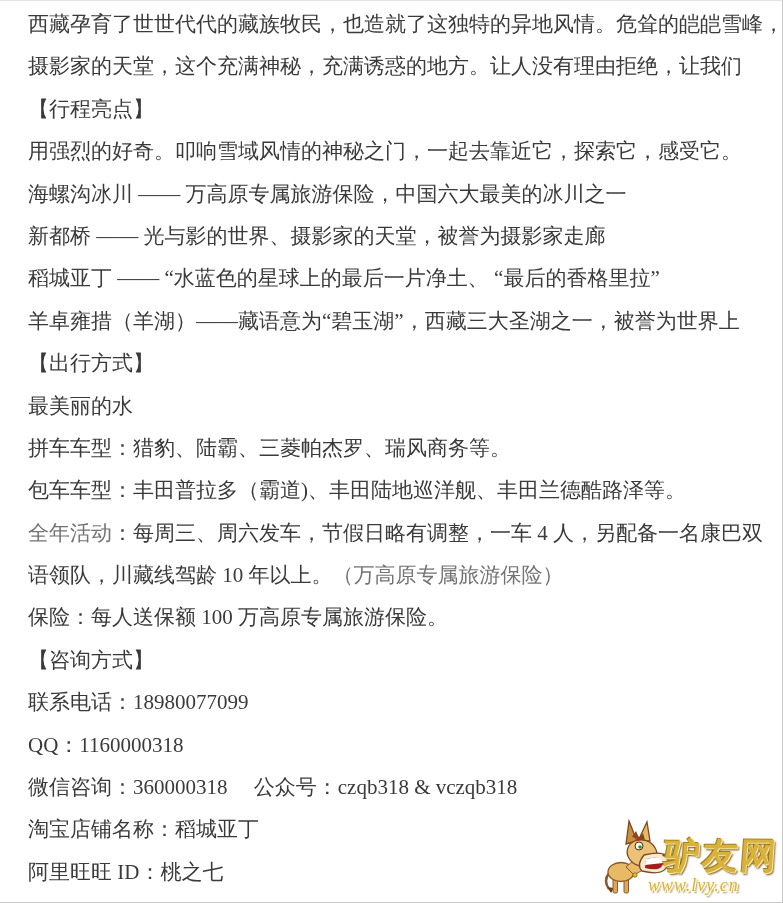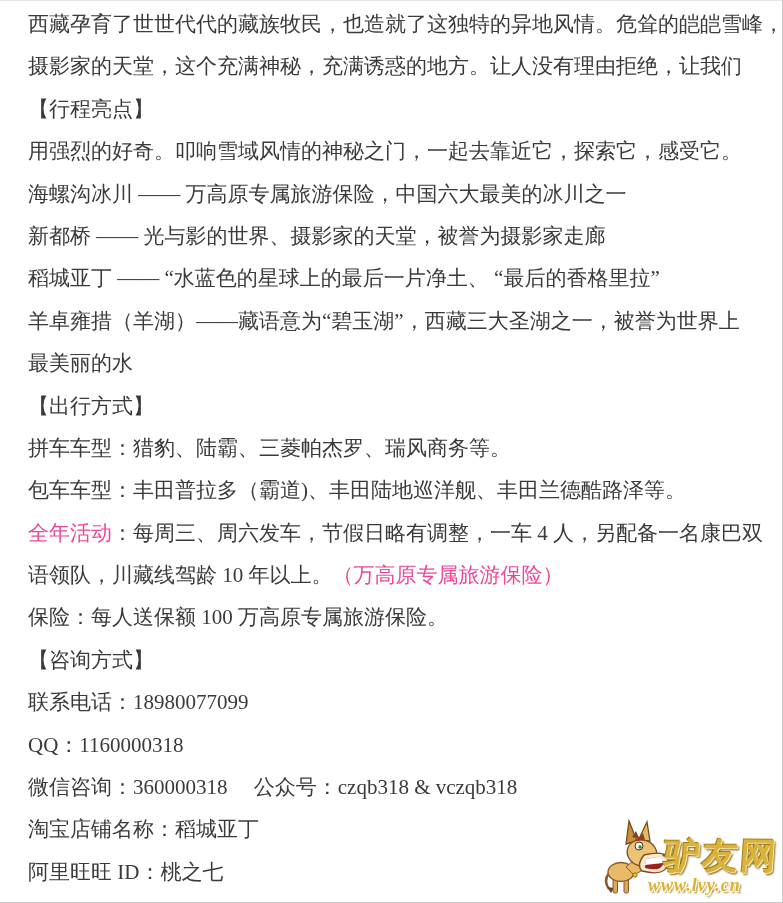--- a/index.html
+++ b/index.html
@@ -24,21 +24,21 @@
   }
   .line {
     font-size: 21px;
     line-height: 42.4px;
     height: 42.4px;
     color: #3a3a3a;
     white-space: pre;
     overflow: hidden;
     margin-left: 16px;
   }
-  .seg-red { color: #ec4899; }
+  .seg-red { color: #737373; }
   .logo {
     position: absolute;
     right: 4px;
     bottom: 2px;
     width: 176px;
     height: 80px;
   }
   .donkey {
     position: absolute;
     left: 0;
@@ -54,21 +54,21 @@
     color: #d8b23a;
     text-shadow: 1px 1px 0 #f6e6a8, 2px 2px 2px #7a5a10, -1px -1px 0 #a8821c;
     white-space: nowrap;
     transform: skewX(-4deg);
   }
   .logo-url {
     position: absolute;
     left: 46px;
     top: 55px;
     font-size: 18px;
-    font-weight: 700;
+    font-weight: 400;
     font-style: italic;
     letter-spacing: 1px;
     color: #d8b23a;
     text-shadow: 1px 1px 0 #fffbe8, -1px -1px 0 #fffbe8, 1px -1px 0 #fffbe8, -1px 1px 0 #fffbe8, 2px 2px 2px #9a7a18;
     white-space: nowrap;
   }
 </style>
 </head>
 <body>
 
@@ -76,22 +76,22 @@
 
   <div class="content" id="content">
       <div class="line"><span>西藏孕育了世世代代的藏族牧民，也造就了这独特的异地风情。危耸的皑皑雪峰，</span></div>
       <div class="line"><span>摄影家的天堂，这个充满神秘，充满诱惑的地方。让人没有理由拒绝，让我们</span></div>
       <div class="line"><span>【行程亮点】</span></div>
       <div class="line"><span>用强烈的好奇。叩响雪域风情的神秘之门，一起去靠近它，探索它，感受它。</span></div>
       <div class="line"><span>海螺沟冰川 —— 万高原专属旅游保险，中国六大最美的冰川之一</span></div>
       <div class="line"><span>新都桥 —— 光与影的世界、摄影家的天堂，被誉为摄影家走廊</span></div>
       <div class="line"><span>稻城亚丁 —— “水蓝色的星球上的最后一片净土、 “最后的香格里拉”</span></div>
       <div class="line"><span>羊卓雍措（羊湖）——藏语意为“碧玉湖”，西藏三大圣湖之一，被誉为世界上</span></div>
+      <div class="line"><span>【出行方式】</span></div>
       <div class="line"><span>最美丽的水</span></div>
-      <div class="line"><span>【出行方式】</span></div>
       <div class="line"><span>拼车车型：猎豹、陆霸、三菱帕杰罗、瑞风商务等。</span></div>
       <div class="line"><span>包车车型：丰田普拉多（霸道)、丰田陆地巡洋舰、丰田兰德酷路泽等。</span></div>
       <div class="line"><span class="seg-red">全年活动</span><span>：每周三、周六发车，节假日略有调整，一车 4 人，另配备一名康巴双</span></div>
       <div class="line"><span>语领队，川藏线驾龄 10 年以上。</span><span class="seg-red">（万高原专属旅游保险）</span></div>
       <div class="line"><span>保险：每人送保额 100 万高原专属旅游保险。</span></div>
       <div class="line"><span>【咨询方式】</span></div>
       <div class="line"><span>联系电话：18980077099</span></div>
       <div class="line"><span>QQ：1160000318</span></div>
       <div class="line"><span>微信咨询：360000318     公众号：czqb318 &amp; vczqb318</span></div>
       <div class="line"><span>淘宝店铺名称：稻城亚丁</span></div>

